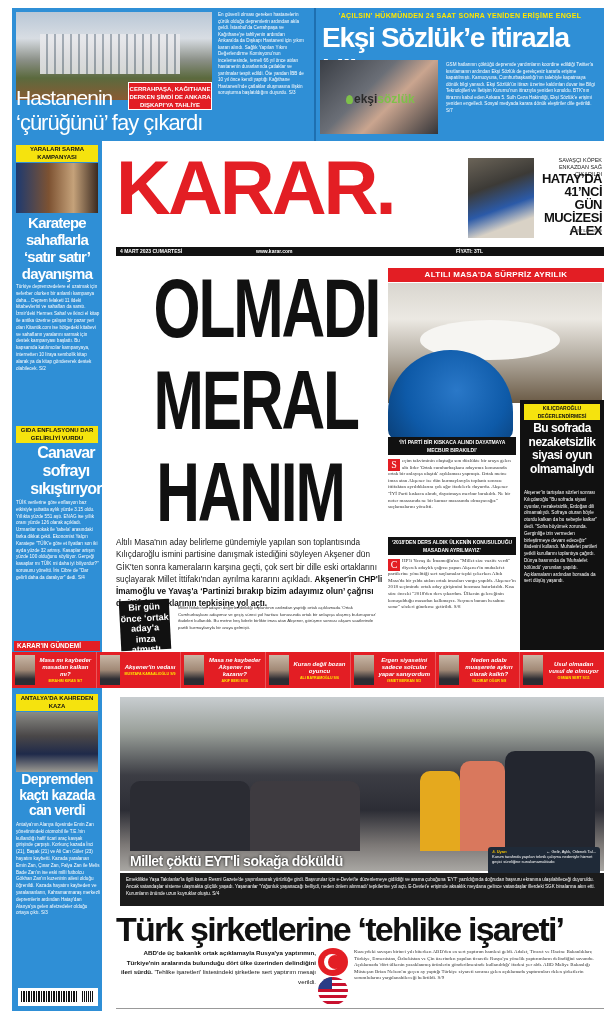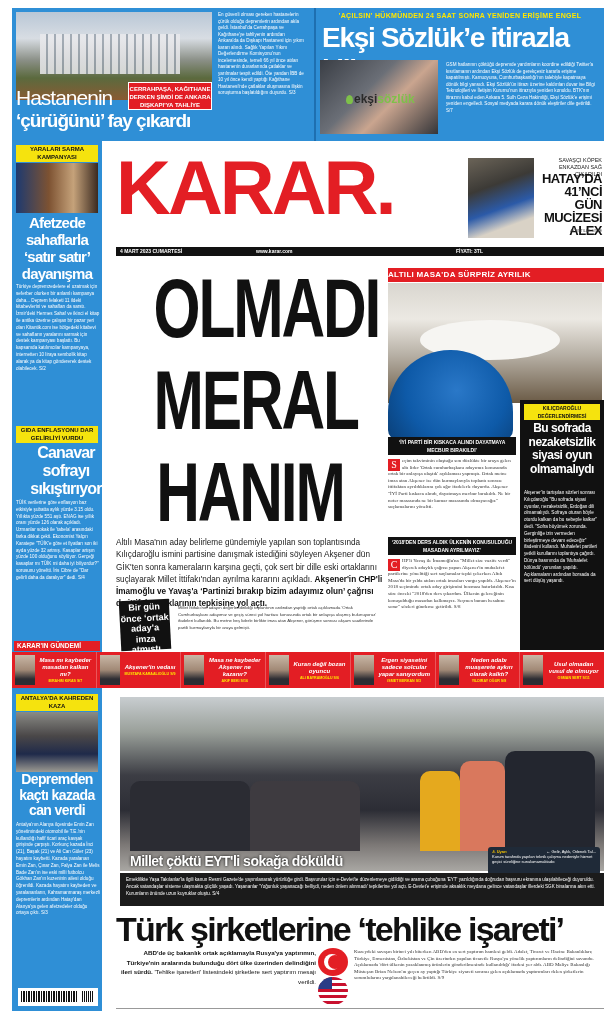--- a/index.html
+++ b/index.html
@@ -10,21 +10,21 @@
   
   .top-band { left: 12px; top: 8px; width: 592px; height: 133px; background: #2f8fd6; }
   .left-col { left: 12px; top: 141px; width: 90px; height: 870px; background: #2f8fd6; }
 
   
   .hosp-photo { left: 16px; top: 12px; width: 196px; height: 88px;
     background: linear-gradient(180deg,#b9c7d6 0%,#d8dde3 30%,#8a8f86 55%,#5b6a3e 75%,#8a5a32 100%); }
   .hosp-building { left: 40px; top: 34px; width: 140px; height: 40px; background: repeating-linear-gradient(90deg,#e9e9ec 0 6px,#9aa3ad 6px 8px); opacity: .85; }
   .hosp-tag { left: 128px; top: 82px; width: 84px; height: 28px; background: #e21d24; color: #fff; font-size: 6px; line-height: 8px; text-align: center; padding-top: 2px; font-weight: bold; border: 1px solid #fff; }
   .hosp-title1 { left: 16px; top: 86px; font-size: 21px; color: #fff; font-weight: normal; letter-spacing: -1px; }
-  .hosp-title2 { left: 16px; top: 110px; font-size: 19px; color: #fff; font-weight: bold; letter-spacing: -1px; }
+  .hosp-title2 { left: 16px; top: 110px; font-size: 22px; color: #fff; font-weight: normal; letter-spacing: -1px; }
   .hosp-body { left: 218px; top: 12px; width: 88px; font-size: 4.6px; line-height: 6.5px; color: #fff; }
 
   
   .eksi-box { left: 314px; top: 8px; width: 290px; height: 133px; background: #2f8fd6; border-left: 2px solid #1e6fb0; }
   .eksi-kicker { left: 330px; top: 12px; width: 260px; text-align: center; font-size: 7px; font-weight: bold; color: #ffe600; letter-spacing: .3px; }
   .eksi-title { left: 322px; top: 22px; font-size: 28px; font-weight: bold; color: #fff; letter-spacing: -1.3px; }
   .eksi-photo { left: 320px; top: 60px; width: 118px; height: 74px; background: linear-gradient(135deg,#3a3e45 0%,#6b6f77 40%,#caa58f 60%,#343539 100%); }
   .eksi-logo { left: 346px; top: 92px; font-size: 12px; font-weight: bold; color: #2a2a2a; }
   .eksi-logo span.g { color: #7ec04a; }
   .eksi-drop { display:inline-block; width:7px; height:9px; background:#7ec04a; border-radius: 50% 50% 50% 50% / 60% 60% 40% 40%; margin-right:1px; vertical-align: -1px; }
@@ -40,21 +40,21 @@
   .datebar span { position: absolute; top: 0; }
 
   
   .main-head { left: 116px; top: 262px; width: 268px; text-align: center; font-weight: bold; color: #111; font-size: 84px; line-height: 92px; letter-spacing: -3px; transform: scaleX(.72); transform-origin: center top; }
   .main-lead { left: 116px; top: 537px; width: 268px; font-size: 8.2px; line-height: 12.3px; color: #222; }
   .main-lead b { color: #111; }
   .side-note-tag { left: 120px; top: 600px; width: 50px; height: 50px; background: #111; color: #fff; font-size: 9px; line-height: 10.5px; text-align: center; font-weight: bold; transform: rotate(-3deg); padding-top: 2px; }
   .side-note-body { left: 178px; top: 605px; width: 202px; font-size: 4.3px; line-height: 6.5px; color: #333; }
 
   
-  .altili-tag { left: 388px; top: 268px; width: 216px; height: 14px; background: #e31e24; color: #fff; font-size: 8px; line-height: 14px; font-weight: bold; letter-spacing: .3px; }
+  .altili-tag { left: 388px; top: 268px; width: 216px; height: 14px; background: #e31e24; color: #fff; font-size: 8px; line-height: 14px; font-weight: bold; text-align: center; letter-spacing: .3px; }
   .altili-photo { left: 388px; top: 283px; width: 214px; height: 120px; background: linear-gradient(180deg,#d9d6cf 0%,#ece9e3 30%,#b7b0a5 60%,#6a5a45 100%); }
   .table-shape { left: 420px; top: 320px; width: 140px; height: 40px; background: #f6f5f2; border-radius: 50%; }
   .aksener-circle { left: 388px; top: 350px; width: 125px; height: 90px; border-radius: 62px 62px 10px 10px; background: radial-gradient(circle at 55% 45%,#2a78c8 0%,#0e5aa8 60%,#0a3f77 100%); }
   .iyi-caption { left: 388px; top: 437px; width: 128px; height: 18px; background: #111; color: #fff; font-size: 5px; line-height: 8px; text-align: center; font-weight: bold; padding-top: 1px; }
   .col-text { font-family: "Liberation Serif", serif; font-size: 5px; line-height: 6.6px; color: #333; }
   .body1 { left: 388px; top: 458px; width: 128px; }
   .dropcap { display: inline-block; float: left; width: 12px; height: 12px; background: #e31e24; color: #fff; font-size: 10px; line-height: 12px; text-align: center; margin-right: 2px; margin-top: 1px; }
   .ders-caption { left: 388px; top: 537px; width: 128px; height: 18px; background: #111; color: #fff; font-size: 5px; line-height: 8px; text-align: center; font-weight: bold; padding-top: 1px; }
   .body2 { left: 388px; top: 558px; width: 128px; }
 
@@ -124,21 +124,21 @@
 <div class="abs eksi-box"></div>
 <div class="abs eksi-kicker">'AÇILSIN' HÜKMÜNDEN 24 SAAT SONRA YENİDEN ERİŞİME ENGEL</div>
 <div class="abs eksi-title">Ekşi Sözlük’e itirazla kilit</div>
 <div class="abs eksi-photo"></div>
 <div class="abs eksi-logo"><span class="eksi-drop"></span><span>ekşi</span><span class="g">sözlük</span></div>
 <div class="abs eksi-body">GSM hatlarının çöktüğü depremde yardımların koordine edildiği Twitter'a kısıtlamanın ardından Ekşi Sözlük de gerekçesiz kararla erişime kapatılmıştı. Kamuoyuna, Cumhurbaşkanlığı'nın talebiyle kapatmaya dönük bilgi yansıdı. Ekşi Sözlük'ün itirazı üzerine kaldırılan duvar ise Bilgi Teknolojileri ve İletişim Kurumu'nun itirazıyla yeniden konuldu. BTK'nın itirazını kabul eden Ankara 5. Sulh Ceza Hakimliği, Ekşi Sözlük'e erişimi yeniden engelledi. Sosyal medyada karara dönük eleştiriler dile getirildi. S/7</div>
 
 <div class="abs left-col"></div>
 <div class="abs tag-yellow sahaf-tag">YARALARI SARMA KAMPANYASI</div>
 <div class="abs sahaf-photo"></div>
-<div class="abs sahaf-title">Afetzede sahaflarla ‘satır satır’ dayanışma</div>
+<div class="abs sahaf-title">Karatepe sahaflarla ‘satır satır’ dayanışma</div>
 <div class="abs sahaf-body">Türkiye depremzedelere el uzatmak için seferber olurken bir anlamlı kampanya daha... Deprem felaketi 11 ildeki kitabevlerini ve sahafları da sarstı. İzmir'deki Hermes Sahaf ve ikinci el kitap ile antika üzerine çalışan bir pazar yeri olan Kitantik.com ise bölgedeki kitabevi ve sahafların yaralarını sarmak için destek kampanyası başlattı. Bu kapsamda katılımcılar kampanyaya, internetten 10 liraya sembolik kitap alarak ya da kitap göndererek destek olabilecek. S/2</div>
 
 <div class="abs tag-yellow gida-tag">GIDA ENFLASYONU DAR GELİRLİYİ VURDU</div>
 <div class="abs canavar-title">Canavar sofrayı sıkıştırıyor</div>
 <div class="abs canavar-body">TÜİK verilerine göre enflasyon baz etkisiyle şubatta aylık yüzde 3.15 oldu. Yıllıkta yüzde 551 aştı. ENAG ise yıllık oranı yüzde 126 olarak açıkladı. Uzmanlar sokak ile 'tabela' arasındaki farka dikkat çekti. Ekonomist Yalçın Karatepe "TÜİK'e göre et fiyatları son iki ayda yüzde 32 artmış. Kasaplar artışın yüzde 100 olduğunu söylüyor. Gerçeği kasaplar mı TÜİK mi daha iyi biliyordur?" sorusunu yöneltti. İris Cibre de "Dar gelirli daha da daralıyor" dedi. S/4</div>
 
 <div class="abs tag-yellow antalya-tag">ANTALYA'DA KAHREDEN KAZA</div>
 <div class="abs antalya-photo"></div>
 <div class="abs depremden-title">Depremden kaçtı kazada can verdi</div>
 <div class="abs depremden-body">Antalya'nın Alanya ilçesinde Emin Zan yönetimindeki otomobil ile T.E.'nin kullandığı hafif ticari araç kavşak girişinde çarpıştı. Korkunç kazada İnci (21), Başak (21) ve Ali Can Güler (23) hayatını kaybetti. Kazada yaralanan Emin Zan, Çınar Zan, Falya Zan ile Melis Bade Zan'ın ise eski milli futbolcu Gökhan Zan'ın kuzeninin ailesi olduğu öğrenildi. Kazada hayatını kaybeden ve yaralananların, Kahramanmaraş merkezli depremlerin ardından Hatay'dan Alanya'ya gelen afetzedeler olduğu ortaya çıktı. S/3</div>

